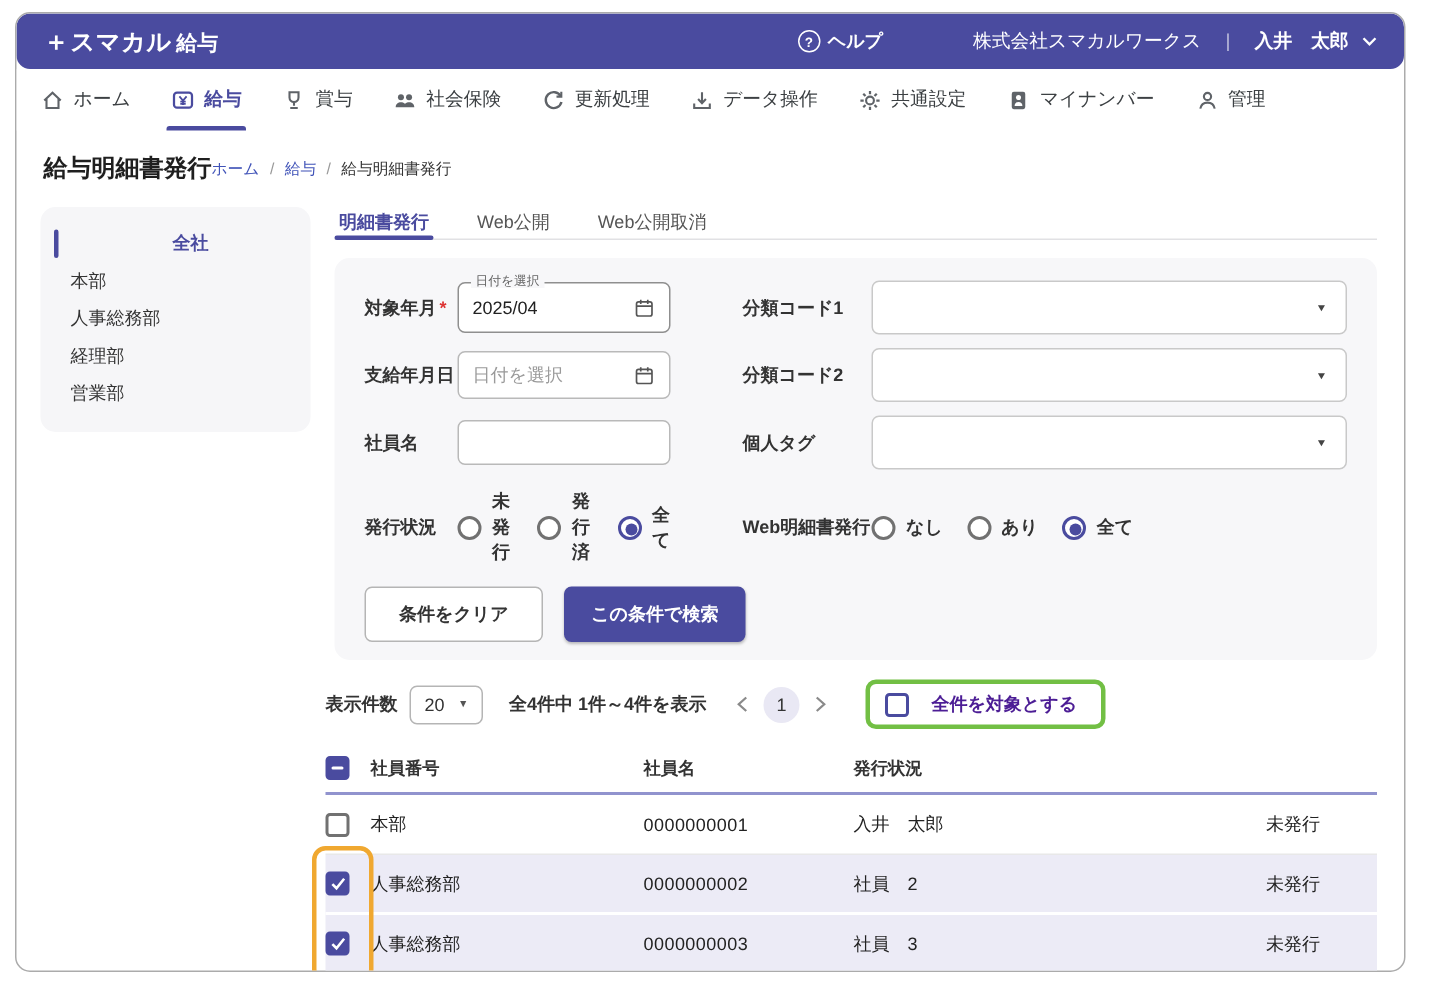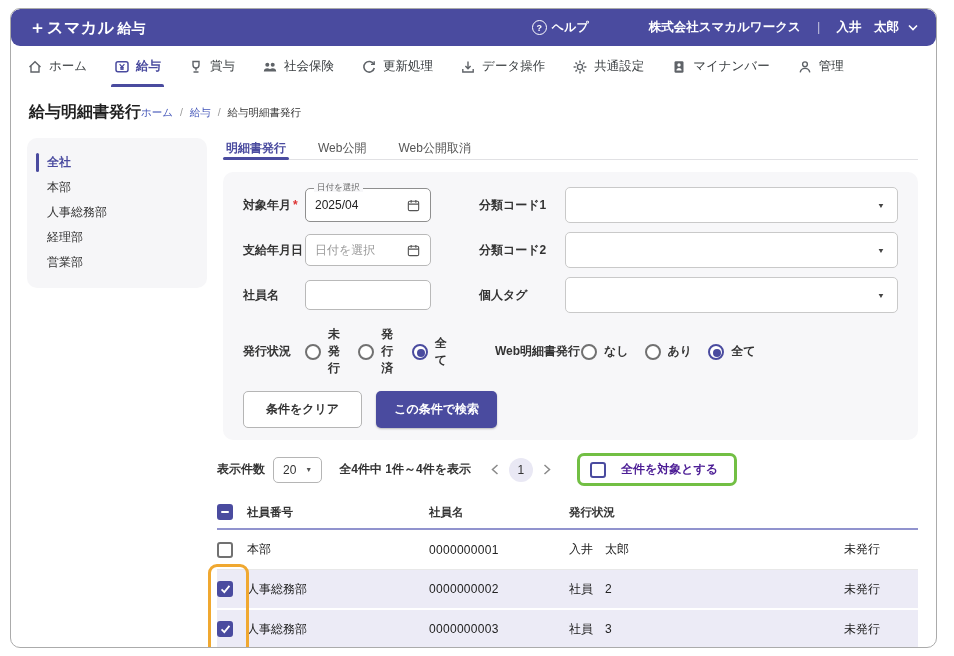--- a/index.html
+++ b/index.html
@@ -9,21 +9,21 @@
 
   
   .topbar { height:37px; background:#4a4b9f; border-radius:9px; display:flex; align-items:center; padding:0 18px; color:#fff; }
   .logo { display:flex; align-items:baseline; gap:1px; }
   .logo .plus { font-size:17px; font-weight:bold; }
   .logo .brand { font-size:16px; font-weight:bold; letter-spacing:.5px; }
   .logo .suffix { font-size:14px; font-weight:600; margin-left:2px; }
   .top-right { margin-left:auto; display:flex; align-items:center; }
   .help { display:flex; align-items:center; gap:5px; font-size:12px; font-weight:bold; }
   .help-circle { width:15px; height:15px; border:1.5px solid #fff; border-radius:50%; display:flex; align-items:center; justify-content:center; font-size:9px; font-weight:bold; }
-  .company { margin-left:60px; font-size:12.5px; font-weight:bold; }
+  .company { margin-left:60px; font-size:12.5px; font-weight:normal; }
   .top-sep { margin:0 12px; font-size:12px; opacity:.85; }
   .username { font-size:12.5px; font-weight:bold; }
   .user-chevron { margin-left:9px; display:inline-flex; }
 
   
   .nav { height:41px; background:#fff; display:flex; align-items:stretch; padding:0 16px; gap:27px; }
   .nav-item { display:flex; align-items:center; gap:6px; font-size:12.5px; color:#3c4043; position:relative; cursor:default; }
   .nav-item svg { display:block; }
   .nav-item.active { color:#4a4b9f; font-weight:bold; }
   .nav-item.active::after { content:""; position:absolute; left:-3px; right:-3px; bottom:0; height:3px; background:#4a4b9f; border-radius:2px 2px 0 0; }
@@ -33,37 +33,37 @@
   .page-title { font-size:16px; font-weight:bold; color:#1f1f1f; }
   .breadcrumb { font-size:10.5px; color:#888; }
   .breadcrumb .crumb { color:#4053b8; }
   .breadcrumb .sep { margin:0 4px; color:#999; }
   .breadcrumb .current { color:#333; }
 
   
   .content { position:relative; padding:0 18px 0 16px; }
   .sidebar { position:absolute; left:16px; top:4px; width:180px; background:#f6f6f8; border-radius:10px; padding:12px 0 13px 0; }
   .side-item { height:25px; line-height:25px; padding-left:20px; font-size:12px; color:#333; position:relative; }
-  .side-item.active { color:#4a4b9f; font-weight:bold; }
+  .side-item.active { color:#4a4b9f; font-weight:bold;text-align:center; }
   .side-item.active::before { content:""; position:absolute; left:9px; top:3px; bottom:3px; width:3px; background:#4a4b9f; border-radius:2px; }
 
   .main { margin-left:196px; }
 
   
   .tabs { display:flex; gap:26px; border-bottom:1px solid #e1e1e4; }
   .tab { font-size:12px; color:#555; padding:6px 3px 2px 3px; position:relative; }
   .tab.active { color:#4a4b9f; font-weight:bold; }
   .tab.active::after { content:""; position:absolute; left:0; right:0; bottom:-1px; height:3px; background:#4a4b9f; border-radius:2px; }
 
   
   .panel { margin-top:12px; background:#f7f7f9; border-radius:10px; padding:15px 20px 12px 20px; }
   .f-row { display:flex; align-items:center; margin-bottom:9px; }
   .f-label { width:62px; flex-shrink:0; font-size:12px; font-weight:bold; color:#333; }
   .f-label .req { color:#d33; margin-left:2px; }
-  .f-field1 { width:126px; margin-right:48px; flex-shrink:0; }
+  .f-field1 { width:142px; margin-right:48px; flex-shrink:0; }
   .f-label2 { width:86px; flex-shrink:0; font-size:12px; font-weight:bold; color:#333; }
   .f-field2 { flex:1; }
 
   .date-box { position:relative; height:34px; background:#fff; border:1px solid #8f8f8f; border-radius:5px; display:flex; align-items:center; padding:0 9px; }
   .date-box .float-label { position:absolute; top:-6px; left:8px; font-size:8.5px; color:#666; background:#f7f7f9; padding:0 3px; line-height:1; }
   .date-box .value { font-size:12px; color:#222; }
   .date-box .placeholder { font-size:12px; color:#9a9a9a; }
   .date-box .cal { margin-left:auto; display:flex; }
   .date-box.light { border-color:#b9b9b9; height:32px; }
 

